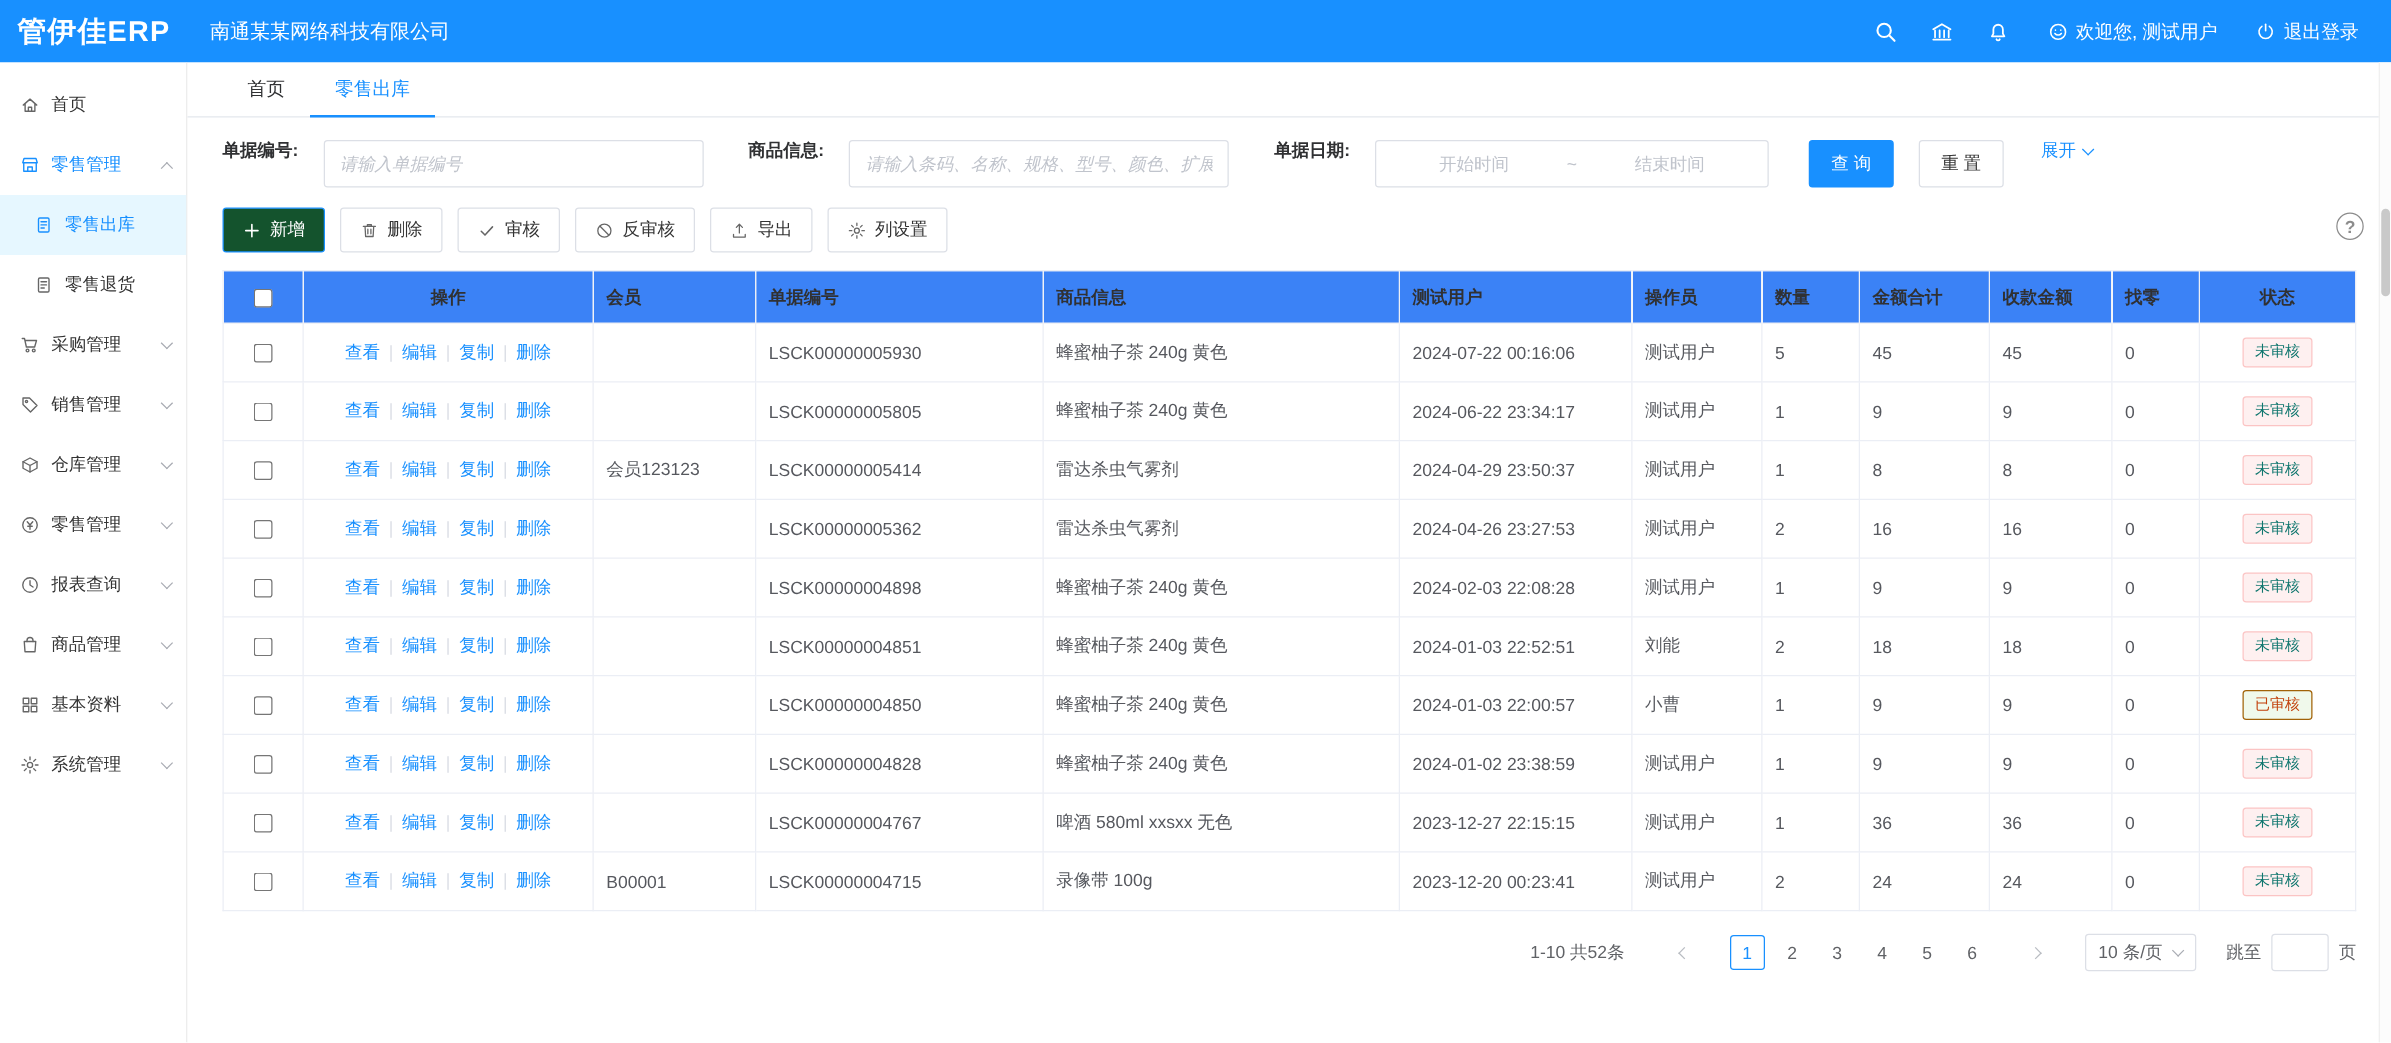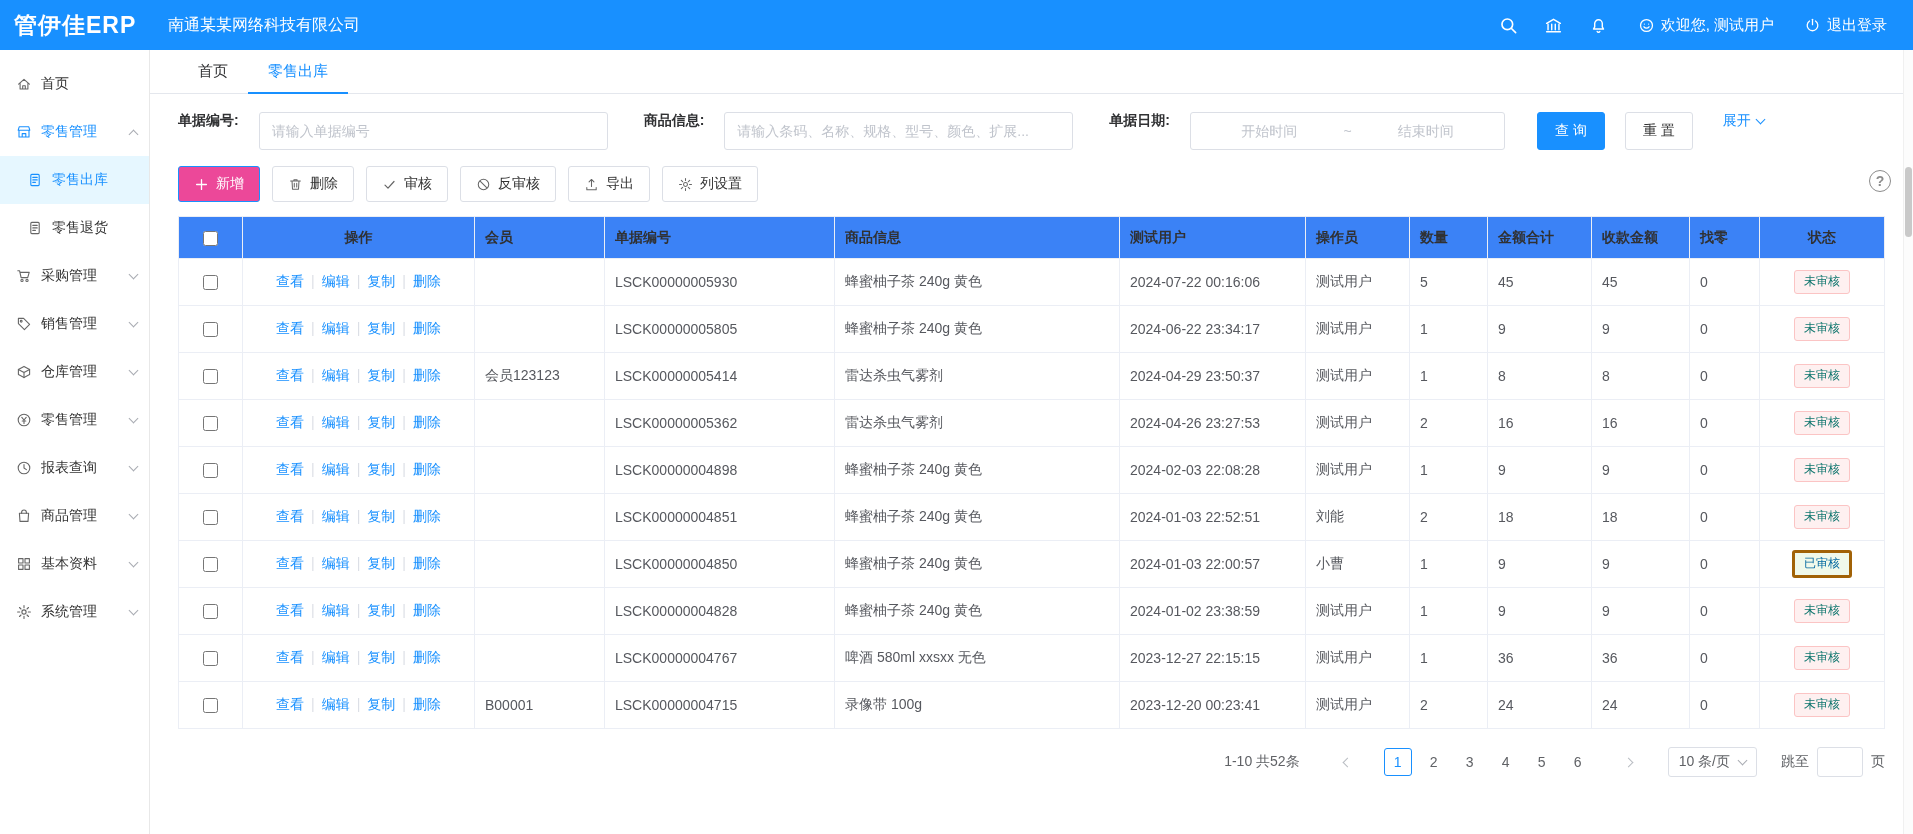--- a/index.html
+++ b/index.html
@@ -41,50 +41,50 @@
   .tabbar { height:44px; border-bottom:1px solid #e4e7ed; display:flex; align-items:stretch; padding-left:28px; }
   .tab { padding:0 20px; font-size:15px; color:#303133; cursor:pointer; display:flex; align-items:center; border-bottom:2px solid transparent; margin-bottom:-1px; }
   .tab.active { color:#1890ff; border-bottom-color:#1890ff; }
 
   .page { padding:0 28px; }
 
   
   .filters { display:flex; align-items:flex-start; padding:18px 0 14px; gap:20px; }
   .f-label { font-weight:bold; color:#303133; white-space:nowrap; }
   .f-label.gap { margin-left:16px; }
-  .f-input { height:38px; border:1px solid #dcdfe6; border-radius:3px; padding:0 12px; font-size:14px; color:#333; width:349px; }
+  .f-input { height:38px; border:1px solid #dcdfe6; border-radius:3px; padding:0 12px; font-size:14px; color:#333; width:304px;font-style:italic; }
   .f-input::placeholder { color:#c0c4cc; }
   .date-range { height:38px; border:1px solid #dcdfe6; border-radius:3px; display:flex; align-items:center; width:315px; padding:0 8px; color:#c0c4cc; }
   .date-range input { border:none; flex:1; text-align:center; font-size:14px; min-width:0; color:#333; }
   .date-range input::placeholder { color:#c0c4cc; }
   .date-sep { padding:0 4px; color:#c0c4cc; }
   .btn { height:38px; padding:0 17px; border-radius:3px; border:1px solid #dcdfe6; background:#fff; font-size:14px; color:#333; white-space:nowrap; }
   .btn.primary { background:#1890ff; border-color:#1890ff; color:#fff; }
   .btn.search { margin-left:12px; }
   .link-expand { color:#1890ff; display:flex; align-items:center; gap:6px; margin-left:10px; cursor:pointer; white-space:nowrap; }
 
   
   .toolbar { display:flex; gap:12px; padding:2px 0 14px; position:relative; }
   .tbtn { display:flex; align-items:center; gap:7px; height:36px; padding:0 15px; border:1px solid #dcdfe6; border-radius:3px; background:#fff; font-size:14px; color:#333; white-space:nowrap; }
   .tbtn .ticon { width:15px; height:15px; color:#666; flex-shrink:0; }
-  .tbtn.primary { background:#ec4899; color:#fff; border-color:#1890ff; }
+  .tbtn.primary { background:#14532d; color:#fff; border-color:#1890ff; }
   .tbtn.primary .ticon { color:#fff; }
   .help { position:absolute; right:-6px; top:6px; width:22px; height:22px; border:1.5px solid #8c8c8c; color:#8c8c8c; border-radius:50%; display:flex; align-items:center; justify-content:center; font-size:14px; font-weight:bold; cursor:pointer; }
 
   
   table { width:100%; border-collapse:collapse; table-layout:fixed; font-size:14px; }
   th, td { border:1px solid #ebeef5; padding:0 10px; text-align:left; color:#56585e; overflow:hidden; white-space:nowrap; text-overflow:ellipsis; }
   thead th { background:#3b82f6; color:#303133; font-weight:bold; height:42px; }
   tbody td { height:47px; }
   .c-center { text-align:center; }
   .actions a { color:#1890ff; text-decoration:none; cursor:pointer; }
   .act-sep { color:#dcdfe6; margin:0 7px; }
   .badge { display:inline-block; font-size:12px; padding:3px 9px; border-radius:3px; line-height:1.3; }
   .badge.danger { color:#0f766e; background:#fef0f0; border:1px solid #fbc4c4; }
-  .badge.success { color:#0369a1; background:#f0f9eb; border:3px solid #a16207;text-align:center; }
+  .badge.success { color:#c2410c; background:#f0f9eb; border:1px solid #a16207;text-align:center; }
   input[type=checkbox] { width:15px; height:15px; accent-color:#1890ff; cursor:pointer; vertical-align:middle; }
 
   
   .pagination { display:flex; align-items:center; justify-content:flex-end; gap:24px; padding:18px 0; font-size:14px; color:#606266; }
   .pg-total { margin-right:8px; }
   .pg-arrow { width:28px; height:28px; display:flex; align-items:center; justify-content:center; cursor:pointer; color:#b8bcc2; }
   .pg-pages { display:flex; gap:8px; }
   .pg-num { min-width:28px; height:28px; display:flex; align-items:center; justify-content:center; cursor:pointer; border-radius:3px; color:#606266; border:1px solid transparent; }
   .pg-num.current { border-color:#1890ff; color:#1890ff; }
   .pg-size { height:30px; border:1px solid #dcdfe6; border-radius:3px; display:flex; align-items:center; gap:9px; padding:0 10px; color:#606266; cursor:pointer; }

